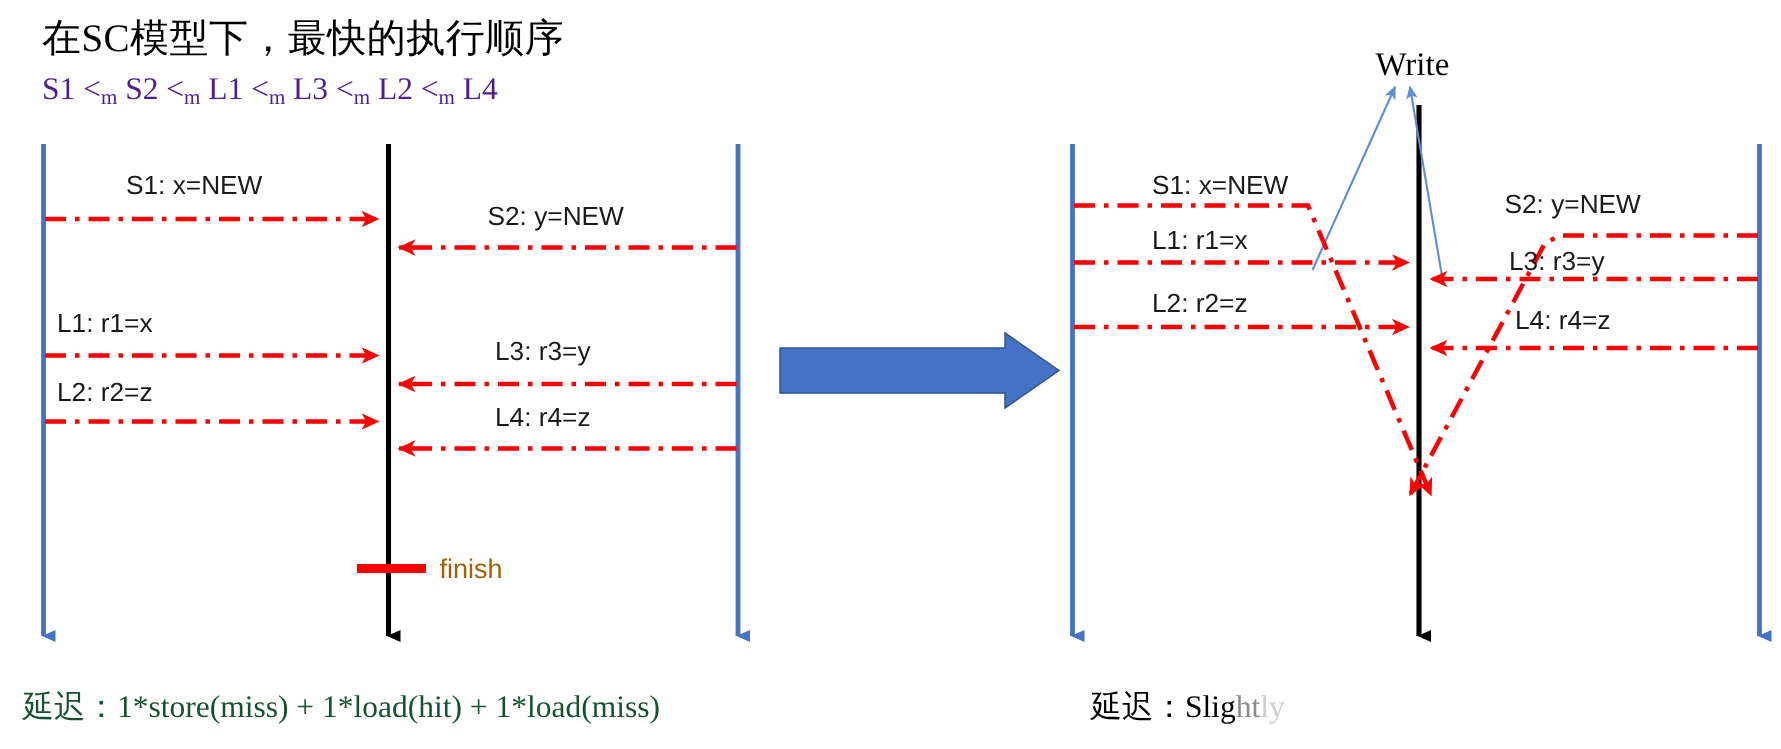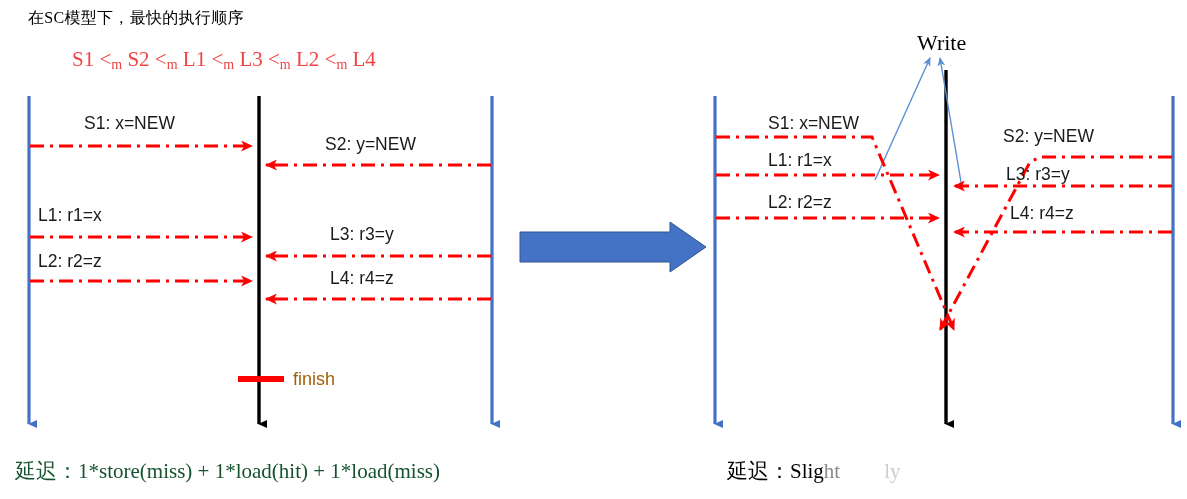--- a/index.html
+++ b/index.html
@@ -13,31 +13,30 @@
     height: 499px;
     background: #ffffff;
     overflow: hidden;
     font-family: "Liberation Sans", sans-serif;
   }
   .abs { position: absolute; }
 
   
   .title-cn {
     font-family: "Liberation Serif", serif;
-    font-size: 16px;
+    font-size: 26px;
     color: #000000;
     white-space: nowrap;
     letter-spacing: 0.3px;
   }
   .order-line {
     font-family: "Liberation Serif", serif;
     font-size: 21px;
-    color: #ef4444;
-    white-space: nowrap;
-    margin-left: 44px;
+    color: #4c1d95;
+    white-space: nowrap;
   }
   .order-line sub {
     font-size: 14px;
     vertical-align: baseline;
     position: relative;
     top: 3px;
   }
   .msg-label {
     font-family: "Liberation Sans", sans-serif;
     font-size: 17.5px;
@@ -56,21 +55,21 @@
     color: #14532d;
     white-space: nowrap;
   }
   .caption-faded {
     font-family: "Liberation Serif", serif;
     font-size: 21px;
     color: #000000;
     white-space: nowrap;
   }
   .caption-faded .fade1 { color: #8a8a8a; text-align: right; }
-  .caption-faded .fade2 { color: #cdcdcd; margin-left: 44px; }
+  .caption-faded .fade2 { color: #cdcdcd; }
   .finish-label {
     font-family: Liberation Sans, sans-serif;
     font-size: 18px;
     color: #a16207;
     white-space: nowrap;
   }
   .wb-label {
     font-family: "Liberation Serif", serif;
     font-size: 22px;
     color: #000000;

